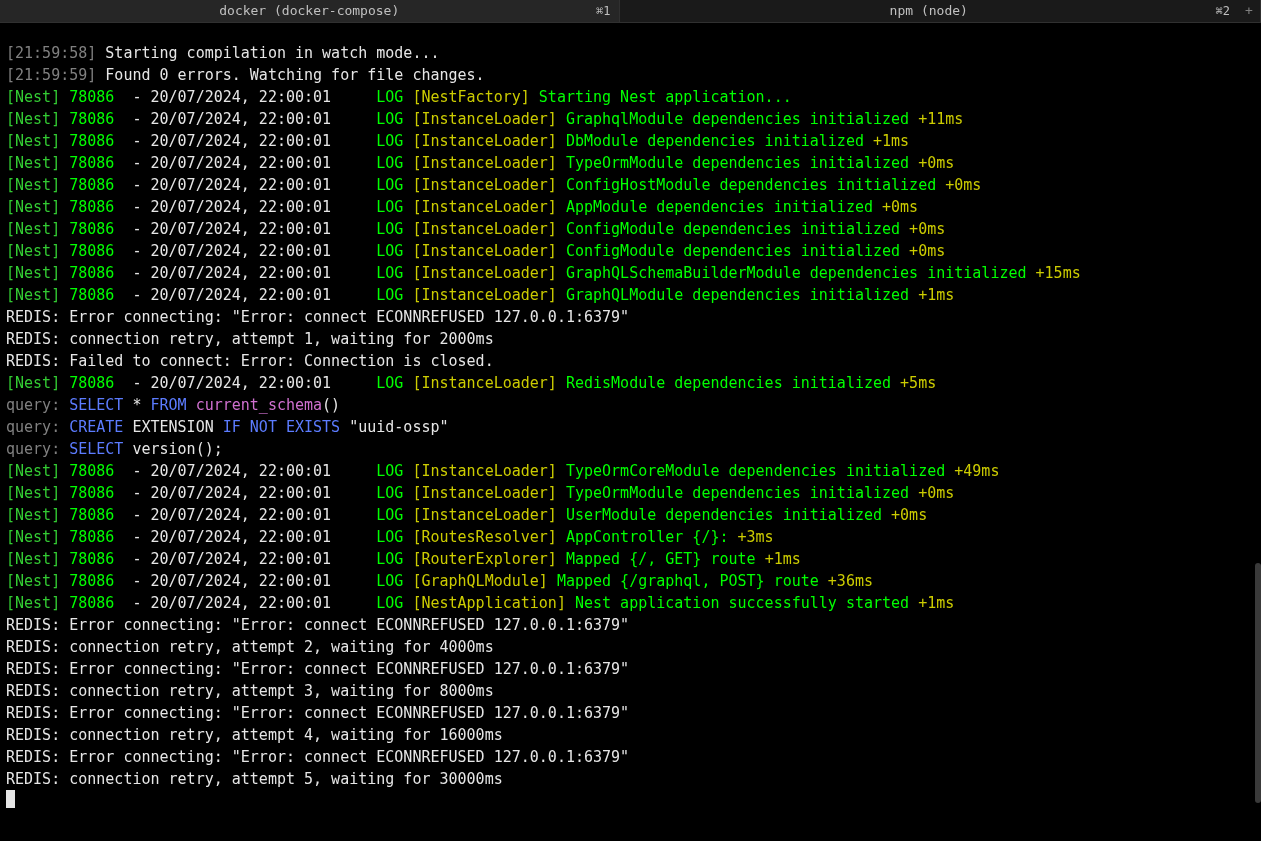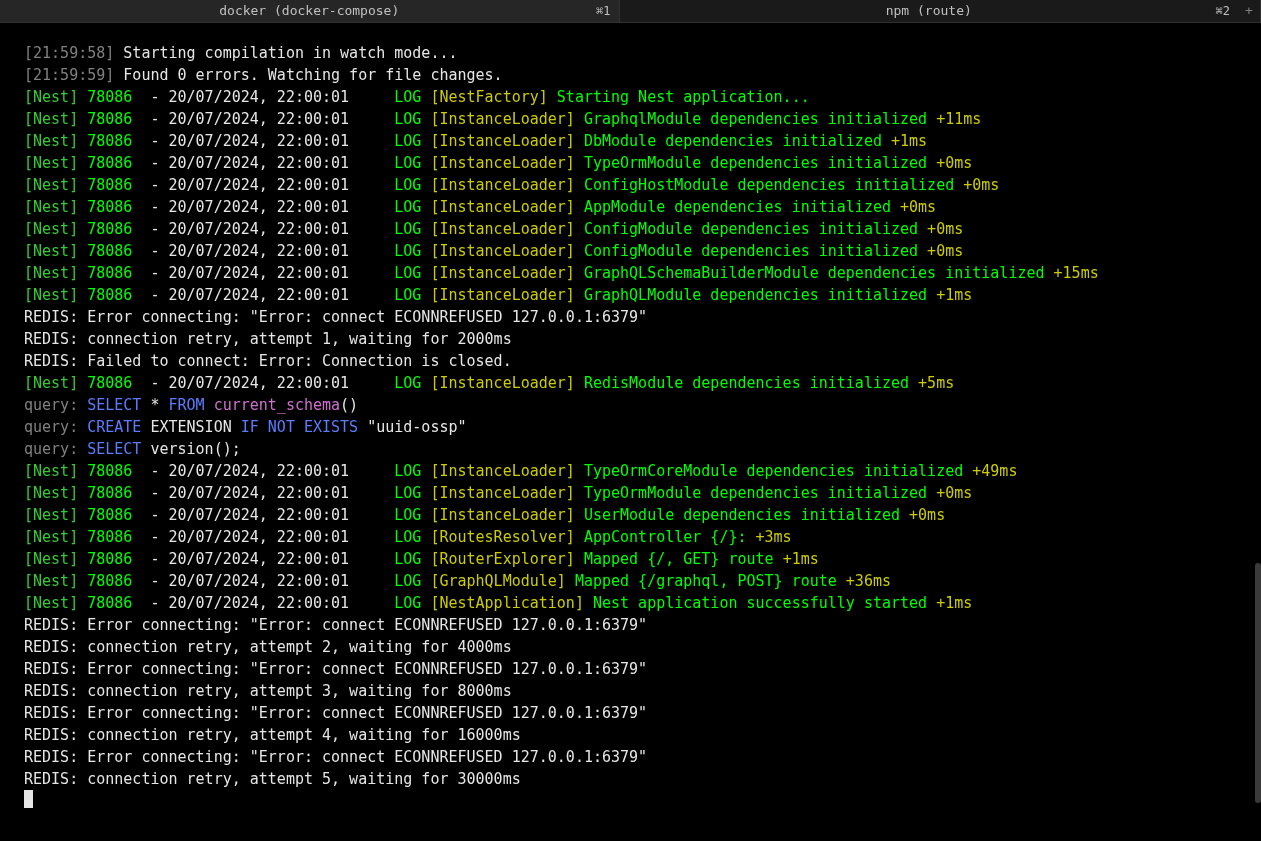--- a/index.html
+++ b/index.html
@@ -16,21 +16,21 @@
     --magenta:#d070d0;
     --white:#e6e6e6;
   }
   html,body{margin:0;padding:0;background:var(--bg);color:var(--fg);font-family:Menlo,Consolas,"DejaVu Sans Mono",monospace;font-size:15px;line-height:22px;width:1261px;height:841px;overflow:hidden}
   .tabs{display:flex;height:22px;background:var(--tab-bg);border-bottom:1px solid var(--tab-border);font-size:13px}
   .tab{flex:1;display:flex;align-items:center;justify-content:center;position:relative;color:#c0c0c0;border-right:1px solid var(--tab-border)}
   .tab.active{background:var(--tab-active)}
   .tab .badge{position:absolute;right:8px;color:#c0c0c0;font-size:12px}
   .tab.last{border-right:none}
   .tab.add{flex:0 0 22px;color:#808080}
-  .term{padding:4px 6px 6px 24px;white-space:pre;user-select:text}
+  .term{padding:4px 6px 6px 6px;white-space:pre;user-select:text}
   .line{display:block}
   .dim{color:var(--dim)}
   .g{color:var(--green)}
   .lg{color:var(--lime)}
   .y{color:var(--yellow)}
   .b{color:var(--blue)}
   .m{color:var(--magenta)}
   .w{color:var(--white)}
   .u{}
   .cursor{display:inline-block;width:9px;height:18px;background:#e6e6e6;vertical-align:-2px}
@@ -39,21 +39,21 @@
 </style>
 </head>
 <body>
 
 <div class="tabs">
   <div class="tab active">
     <span>docker (docker-compose)</span>
     <span class="badge">⌘1</span>
   </div>
   <div class="tab last">
-    <span>npm (route)</span>
+    <span>npm (node)</span>
     <span class="badge">⌘2</span>
   </div>
   <div class="tab add">
       <span>+</span>
     </div>
 </div>
 
 <pre class="term" id="term"><span class="line"><span class="dim">[21:59:58]</span> <span class="w">Starting compilation in watch mode...</span></span><span class="line"></span><span class="line"><span class="dim">[21:59:59]</span> <span class="w">Found 0 errors. Watching for file changes.</span></span><span class="line"></span><span class="line"><span class="g">[Nest]</span> <span class="lg">78086</span>  <span class="w">- 20/07/2024, 22:00:01</span>     <span class="lg">LOG</span> <span class="y">[NestFactory]</span> <span class="lg">Starting Nest application...</span></span><span class="line"><span class="g">[Nest]</span> <span class="lg">78086</span>  <span class="w">- 20/07/2024, 22:00:01</span>     <span class="lg">LOG</span> <span class="y">[InstanceLoader]</span> <span class="lg">GraphqlModule dependencies initialized</span> <span class="y">+11ms</span></span><span class="line"><span class="g">[Nest]</span> <span class="lg">78086</span>  <span class="w">- 20/07/2024, 22:00:01</span>     <span class="lg">LOG</span> <span class="y">[InstanceLoader]</span> <span class="lg">DbModule dependencies initialized</span> <span class="y">+1ms</span></span><span class="line"><span class="g">[Nest]</span> <span class="lg">78086</span>  <span class="w">- 20/07/2024, 22:00:01</span>     <span class="lg">LOG</span> <span class="y">[InstanceLoader]</span> <span class="lg">TypeOrmModule dependencies initialized</span> <span class="y">+0ms</span></span><span class="line"><span class="g">[Nest]</span> <span class="lg">78086</span>  <span class="w">- 20/07/2024, 22:00:01</span>     <span class="lg">LOG</span> <span class="y">[InstanceLoader]</span> <span class="lg">ConfigHostModule dependencies initialized</span> <span class="y">+0ms</span></span><span class="line"><span class="g">[Nest]</span> <span class="lg">78086</span>  <span class="w">- 20/07/2024, 22:00:01</span>     <span class="lg">LOG</span> <span class="y">[InstanceLoader]</span> <span class="lg">AppModule dependencies initialized</span> <span class="y">+0ms</span></span><span class="line"><span class="g">[Nest]</span> <span class="lg">78086</span>  <span class="w">- 20/07/2024, 22:00:01</span>     <span class="lg">LOG</span> <span class="y">[InstanceLoader]</span> <span class="lg">ConfigModule dependencies initialized</span> <span class="y">+0ms</span></span><span class="line"><span class="g">[Nest]</span> <span class="lg">78086</span>  <span class="w">- 20/07/2024, 22:00:01</span>     <span class="lg">LOG</span> <span class="y">[InstanceLoader]</span> <span class="lg">ConfigModule dependencies initialized</span> <span class="y">+0ms</span></span><span class="line"><span class="g">[Nest]</span> <span class="lg">78086</span>  <span class="w">- 20/07/2024, 22:00:01</span>     <span class="lg">LOG</span> <span class="y">[InstanceLoader]</span> <span class="lg">GraphQLSchemaBuilderModule dependencies initialized</span> <span class="y">+15ms</span></span><span class="line"><span class="g">[Nest]</span> <span class="lg">78086</span>  <span class="w">- 20/07/2024, 22:00:01</span>     <span class="lg">LOG</span> <span class="y">[InstanceLoader]</span> <span class="lg">GraphQLModule dependencies initialized</span> <span class="y">+1ms</span></span><span class="line"><span class="w">REDIS: Error connecting: "Error: connect ECONNREFUSED 127.0.0.1:6379"</span></span><span class="line"><span class="w">REDIS: connection retry, attempt 1, waiting for 2000ms</span></span><span class="line"><span class="w">REDIS: Failed to connect: Error: Connection is closed.</span></span><span class="line"><span class="g">[Nest]</span> <span class="lg">78086</span>  <span class="w">- 20/07/2024, 22:00:01</span>     <span class="lg">LOG</span> <span class="y">[InstanceLoader]</span> <span class="lg">RedisModule dependencies initialized</span> <span class="y">+5ms</span></span><span class="line"><span class="dim u">query:</span> <span class="b">SELECT</span> <span class="w">* </span><span class="b">FROM</span> <span class="m">current_schema</span><span class="w">()</span></span><span class="line"><span class="dim u">query:</span> <span class="b">CREATE</span> <span class="w">EXTENSION</span> <span class="b">IF</span> <span class="b">NOT</span> <span class="b">EXISTS</span> <span class="w">"uuid-ossp"</span></span><span class="line"><span class="dim u">query:</span> <span class="b">SELECT</span> <span class="w">version();</span></span><span class="line"><span class="g">[Nest]</span> <span class="lg">78086</span>  <span class="w">- 20/07/2024, 22:00:01</span>     <span class="lg">LOG</span> <span class="y">[InstanceLoader]</span> <span class="lg">TypeOrmCoreModule dependencies initialized</span> <span class="y">+49ms</span></span><span class="line"><span class="g">[Nest]</span> <span class="lg">78086</span>  <span class="w">- 20/07/2024, 22:00:01</span>     <span class="lg">LOG</span> <span class="y">[InstanceLoader]</span> <span class="lg">TypeOrmModule dependencies initialized</span> <span class="y">+0ms</span></span><span class="line"><span class="g">[Nest]</span> <span class="lg">78086</span>  <span class="w">- 20/07/2024, 22:00:01</span>     <span class="lg">LOG</span> <span class="y">[InstanceLoader]</span> <span class="lg">UserModule dependencies initialized</span> <span class="y">+0ms</span></span><span class="line"><span class="g">[Nest]</span> <span class="lg">78086</span>  <span class="w">- 20/07/2024, 22:00:01</span>     <span class="lg">LOG</span> <span class="y">[RoutesResolver]</span> <span class="lg">AppController {/}:</span> <span class="y">+3ms</span></span><span class="line"><span class="g">[Nest]</span> <span class="lg">78086</span>  <span class="w">- 20/07/2024, 22:00:01</span>     <span class="lg">LOG</span> <span class="y">[RouterExplorer]</span> <span class="lg">Mapped {/, GET} route</span> <span class="y">+1ms</span></span><span class="line"><span class="g">[Nest]</span> <span class="lg">78086</span>  <span class="w">- 20/07/2024, 22:00:01</span>     <span class="lg">LOG</span> <span class="y">[GraphQLModule]</span> <span class="lg">Mapped {/graphql, POST} route</span> <span class="y">+36ms</span></span><span class="line"><span class="g">[Nest]</span> <span class="lg">78086</span>  <span class="w">- 20/07/2024, 22:00:01</span>     <span class="lg">LOG</span> <span class="y">[NestApplication]</span> <span class="lg">Nest application successfully started</span> <span class="y">+1ms</span></span><span class="line"><span class="w">REDIS: Error connecting: "Error: connect ECONNREFUSED 127.0.0.1:6379"</span></span><span class="line"><span class="w">REDIS: connection retry, attempt 2, waiting for 4000ms</span></span><span class="line"><span class="w">REDIS: Error connecting: "Error: connect ECONNREFUSED 127.0.0.1:6379"</span></span><span class="line"><span class="w">REDIS: connection retry, attempt 3, waiting for 8000ms</span></span><span class="line"><span class="w">REDIS: Error connecting: "Error: connect ECONNREFUSED 127.0.0.1:6379"</span></span><span class="line"><span class="w">REDIS: connection retry, attempt 4, waiting for 16000ms</span></span><span class="line"><span class="w">REDIS: Error connecting: "Error: connect ECONNREFUSED 127.0.0.1:6379"</span></span><span class="line"><span class="w">REDIS: connection retry, attempt 5, waiting for 30000ms</span></span><span class="line"><span class="cursor"></span></span></pre>
 
 <div class="scrollbar">

